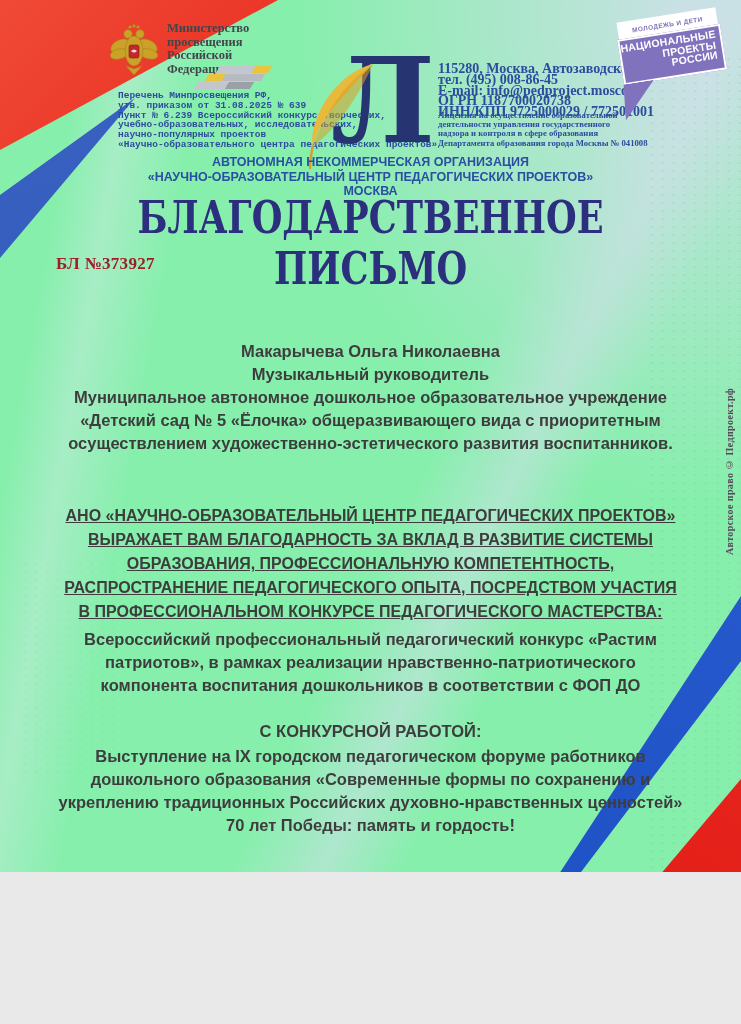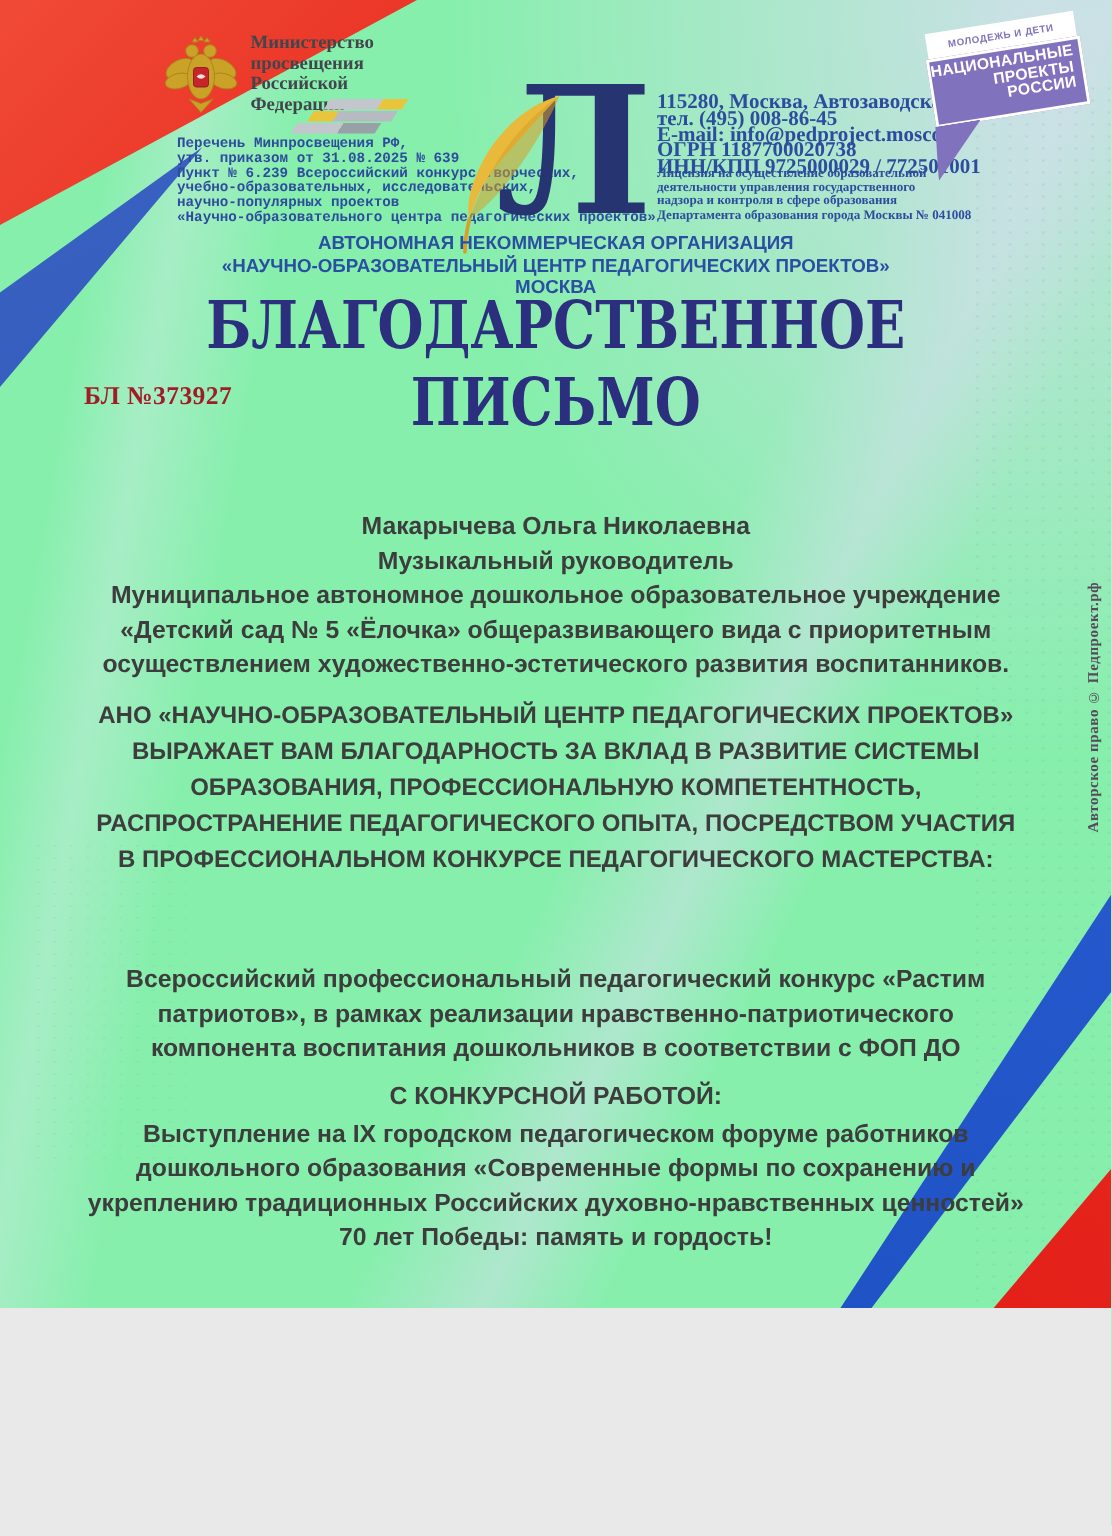--- a/index.html
+++ b/index.html
@@ -64,22 +64,22 @@
     font-size:12.5px;font-weight:bold;line-height:14.5px;color:#2a4fa2;white-space:pre-line;}
   .doc-title{position:absolute;left:0;right:0;top:192px;text-align:center;
     font-family:"DejaVu Serif",serif;font-weight:bold;font-size:44px;color:#2b2f7e;
     transform:scaleX(.8);word-spacing:22px;letter-spacing:0;}
   .doc-number{position:absolute;left:36px;top:254px;
     font-family:"Liberation Serif",serif;font-weight:bold;font-size:17px;color:#a01d27;letter-spacing:.3px;margin-left:20px;}
   
   .b{color:#3d3d3d;font-weight:bold;text-align:center;position:absolute;left:20px;right:20px;white-space:pre-line;}
   .salutation{top:291px;font-size:16px;}
   .recipient{top:340px;font-size:16.5px;line-height:23px;}
-  .gratitude{top:466px;font-size:16px;line-height:24px;}
-  .contest{top:628px;font-size:16.5px;line-height:23px;margin-top:14px;}
+  .gratitude{top:504px;font-size:16px;line-height:24px;text-decoration:underline;}
+  .contest{top:628px;font-size:16.5px;line-height:23px;}
   .work-label{top:722px;font-size:16.5px;}
   .work{top:745px;font-size:16.5px;line-height:23px;}
   
   .stamp{position:absolute;left:209px;top:876px;width:132px;height:132px;opacity:.88;}
   .position-label{position:absolute;left:162px;top:974px;
     font-family:"Liberation Serif",serif;font-weight:normal;font-size:14px;letter-spacing:2.5px;color:#23408f;}
   .signer{position:absolute;left:437px;top:974px;
     font-family:Liberation Mono, monospace;font-weight:bold;font-size:14px;letter-spacing:2.5px;color:#23408f;}
   .sig{position:absolute;left:305px;top:928px;}
   .date{position:absolute;left:358px;width:150px;top:998px;text-align:center;

